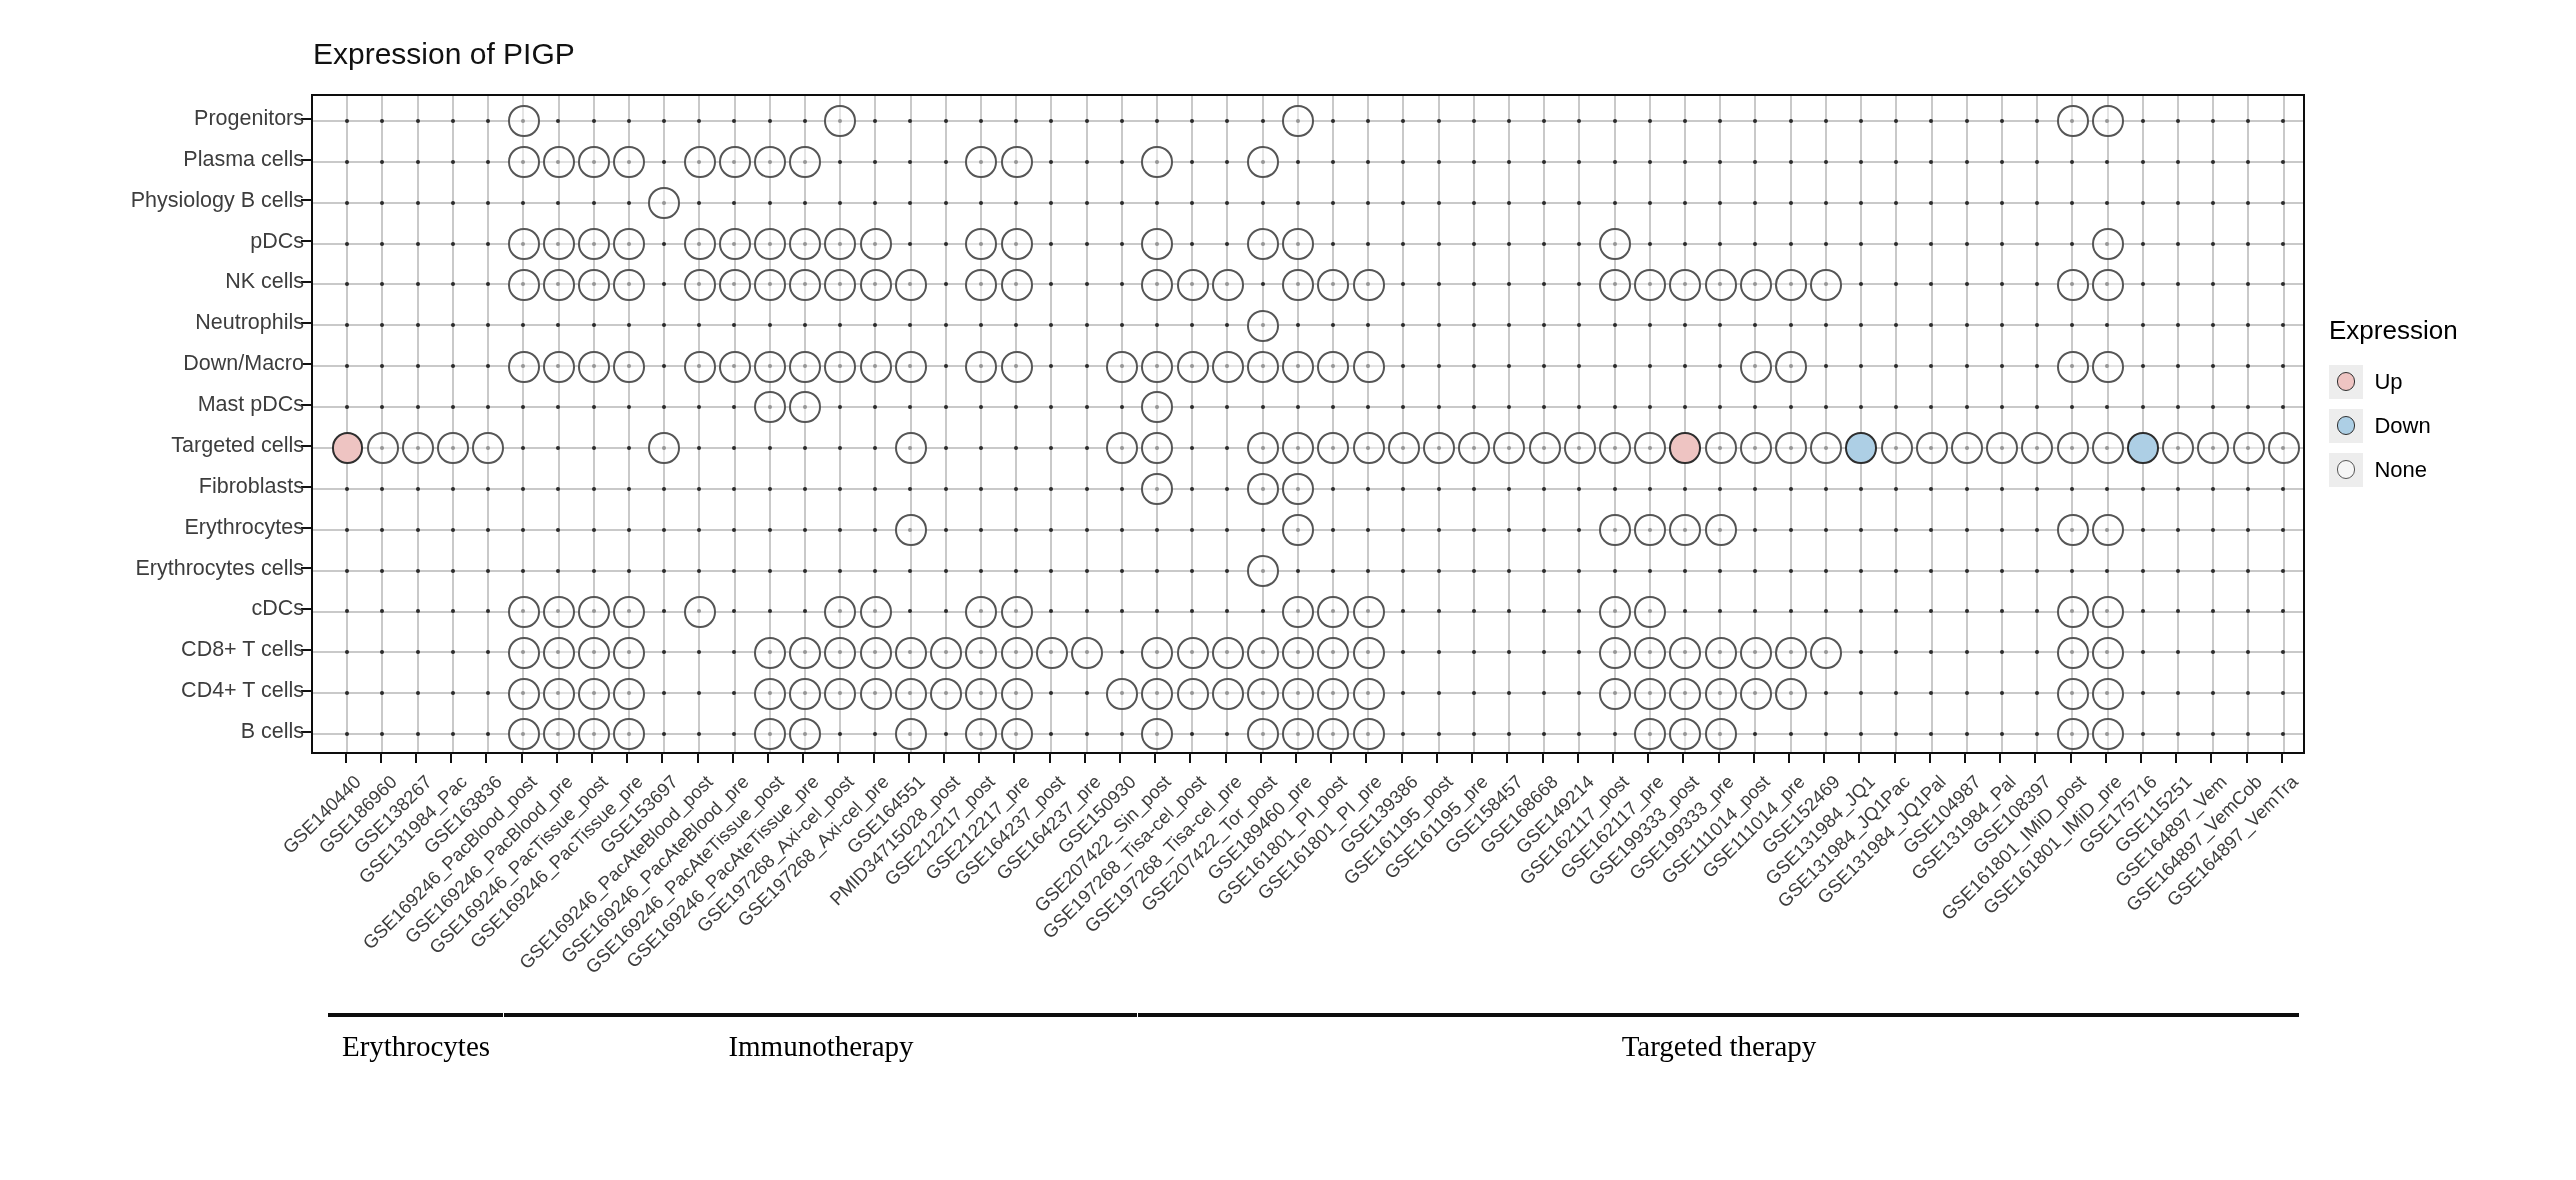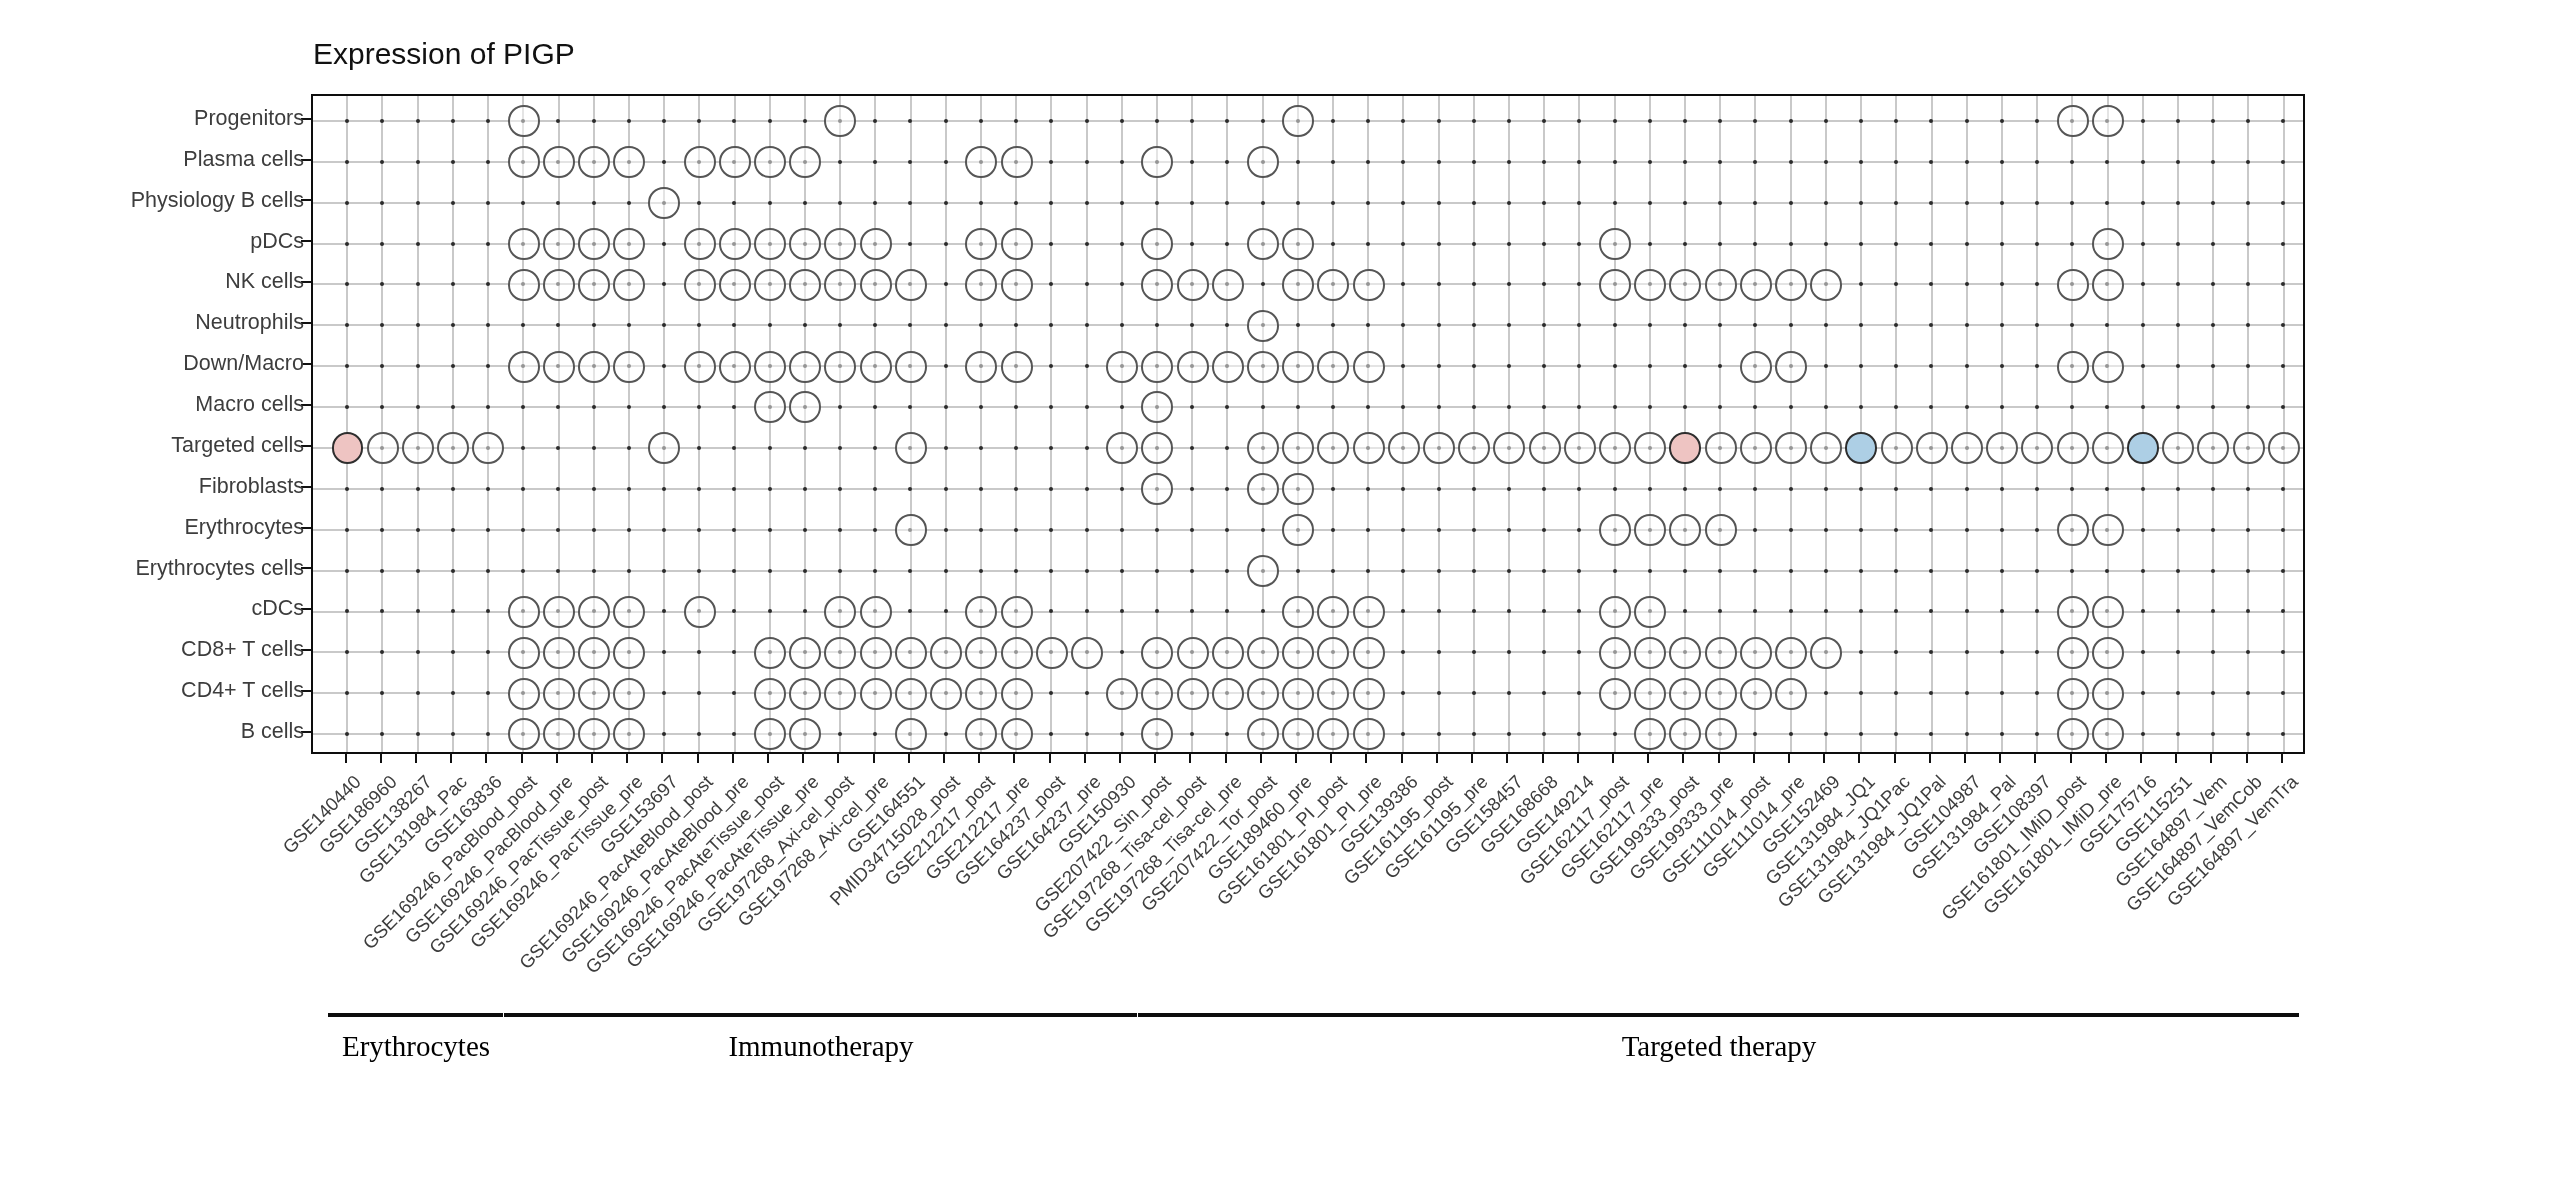--- a/index.html
+++ b/index.html
@@ -1235,20 +1235,41 @@
       <div class="pt" title="B cells — GSE161801_PI_post" style="left: 1004px; top: 622px;"></div>
       <div class="pt" title="B cells — GSE161801_PI_pre" style="left: 1040px; top: 622px;"></div>
       <div class="pt" title="B cells — GSE162117_pre" style="left: 1321px; top: 622px;"></div>
       <div class="pt" title="B cells — GSE199333_post" style="left: 1356px; top: 622px;"></div>
       <div class="pt" title="B cells — GSE199333_pre" style="left: 1392px; top: 622px;"></div>
       <div class="pt" title="B cells — GSE161801_IMiD_post" style="left: 1744px; top: 622px;"></div>
       <div class="pt" title="B cells — GSE161801_IMiD_pre" style="left: 1779px; top: 622px;"></div>
     </div>
   <div id="overlay"></div>
 
+  <div id="legend">
+    <div class="leg-title">Expression</div>
+    <div class="leg-item">
+      <span class="leg-key">
+          <span class="leg-swatch" id="sw-up" style="background: rgb(238, 196, 194);"></span>
+        </span>
+      <span class="leg-lab">Up</span>
+    </div>
+    <div class="leg-item">
+      <span class="leg-key">
+          <span class="leg-swatch" id="sw-down" style="background: rgb(173, 207, 229);"></span>
+        </span>
+      <span class="leg-lab">Down</span>
+    </div>
+    <div class="leg-item">
+      <span class="leg-key">
+          <span class="leg-swatch" id="sw-none" style="background: rgba(255, 255, 255, 0.5); border-color: rgb(86, 86, 86);"></span>
+        </span>
+      <span class="leg-lab">None</span>
+    </div>
+  </div>
 
   <div class="grp-line" id="gl-0" style="left: 328px; width: 175px;"></div>
   <div class="grp-line" id="gl-1" style="left: 504px; width: 633px;"></div>
   <div class="grp-line" id="gl-2" style="left: 1138px; width: 1161px;"></div>
   <div class="grp-label" id="gt-0" style="left: 416px;">Erythrocytes</div>
   <div class="grp-label" id="gt-1" style="left: 821px;">Immunotherapy</div>
   <div class="grp-label" id="gt-2" style="left: 1719px;">Targeted therapy</div>
 
 <div class="tick-x" style="left: 345px;"></div>
     <div class="xlab" style="width: 301px; left: 49px; top: 771px;">GSE140440</div>
@@ -1370,21 +1391,21 @@
     <div class="ylab" style="left: 32px; top: 188px;">Physiology B cells</div>
     <div class="tick-y" style="top: 240px;"></div>
     <div class="ylab" style="left: 32px; top: 229px;">pDCs</div>
     <div class="tick-y" style="top: 281px;"></div>
     <div class="ylab" style="left: 32px; top: 269px;">NK cells</div>
     <div class="tick-y" style="top: 322px;"></div>
     <div class="ylab" style="left: 32px; top: 310px;">Neutrophils</div>
     <div class="tick-y" style="top: 363px;"></div>
     <div class="ylab" style="left: 32px; top: 351px;">Down/Macro</div>
     <div class="tick-y" style="top: 404px;"></div>
-    <div class="ylab" style="left: 32px; top: 392px;">Macro cells</div>
+    <div class="ylab" style="left: 32px; top: 392px;">Mast pDCs</div>
     <div class="tick-y" style="top: 445px;"></div>
     <div class="ylab" style="left: 32px; top: 433px;">Targeted cells</div>
     <div class="tick-y" style="top: 486px;"></div>
     <div class="ylab" style="left: 32px; top: 474px;">Fibroblasts</div>
     <div class="tick-y" style="top: 527px;"></div>
     <div class="ylab" style="left: 32px; top: 515px;">Erythrocytes</div>
     <div class="tick-y" style="top: 567px;"></div>
     <div class="ylab" style="left: 32px; top: 556px;">Erythrocytes cells</div>
     <div class="tick-y" style="top: 608px;"></div>
     <div class="ylab" style="left: 32px; top: 596px;">cDCs</div>

